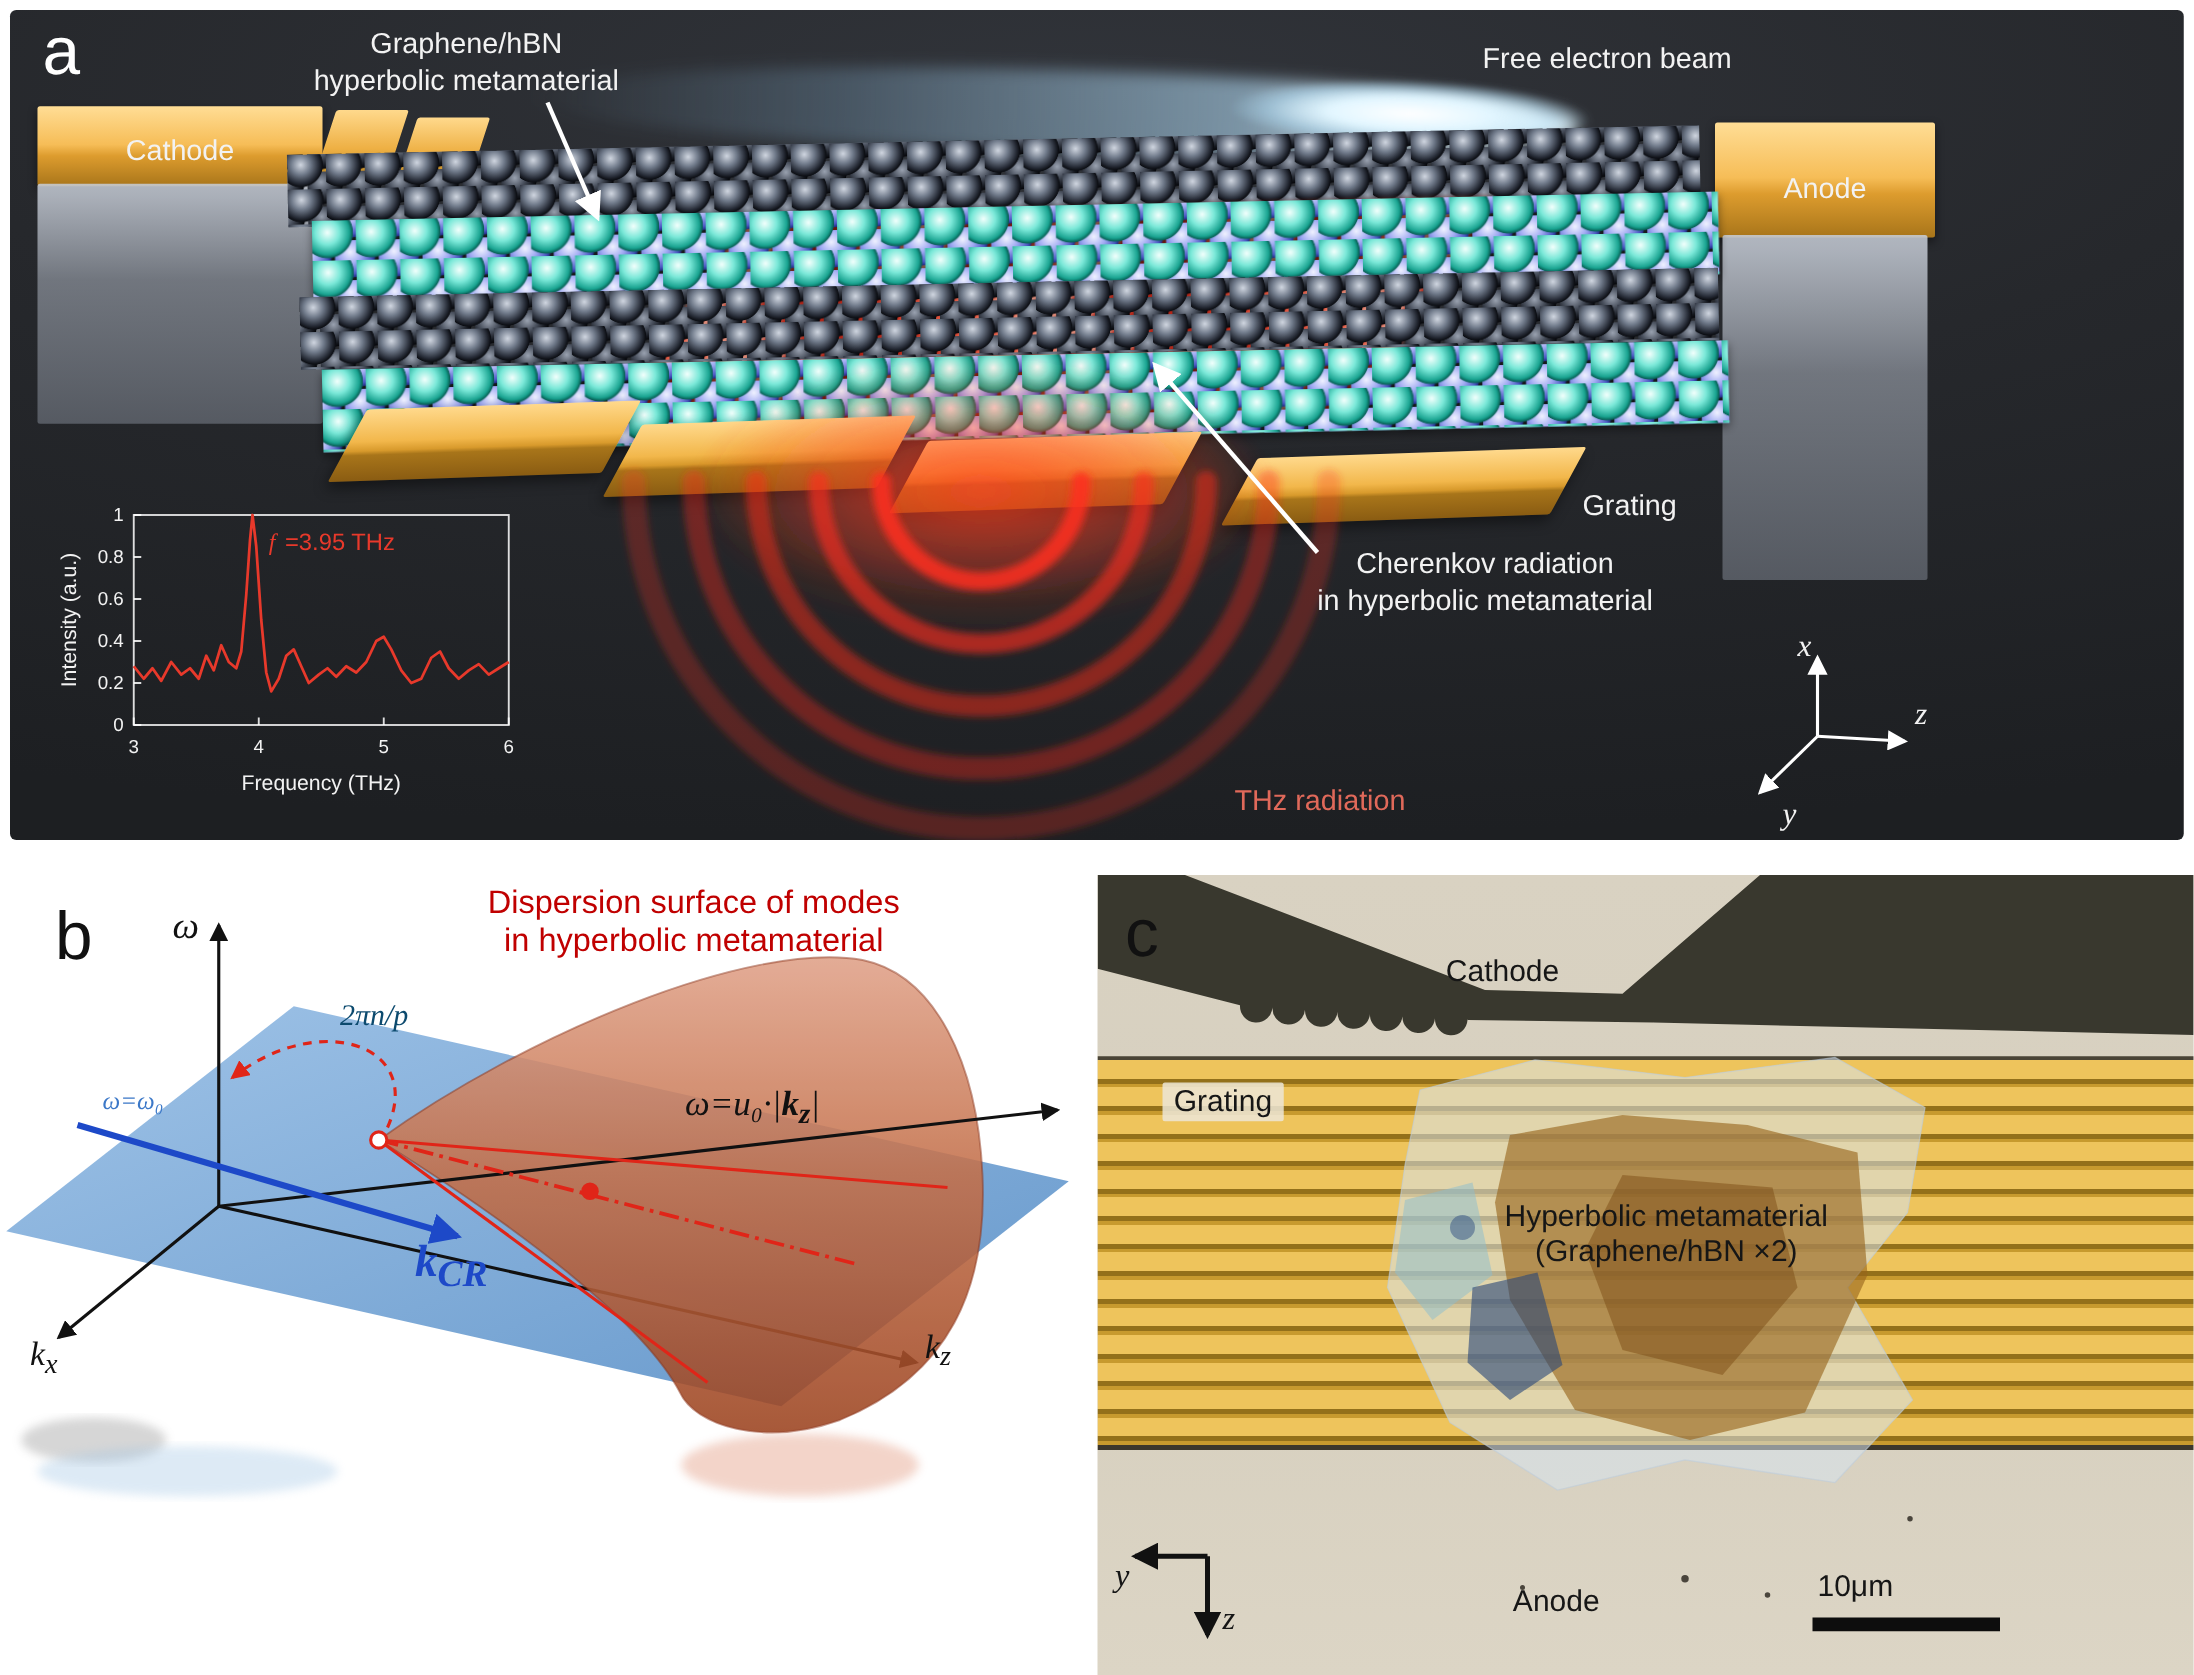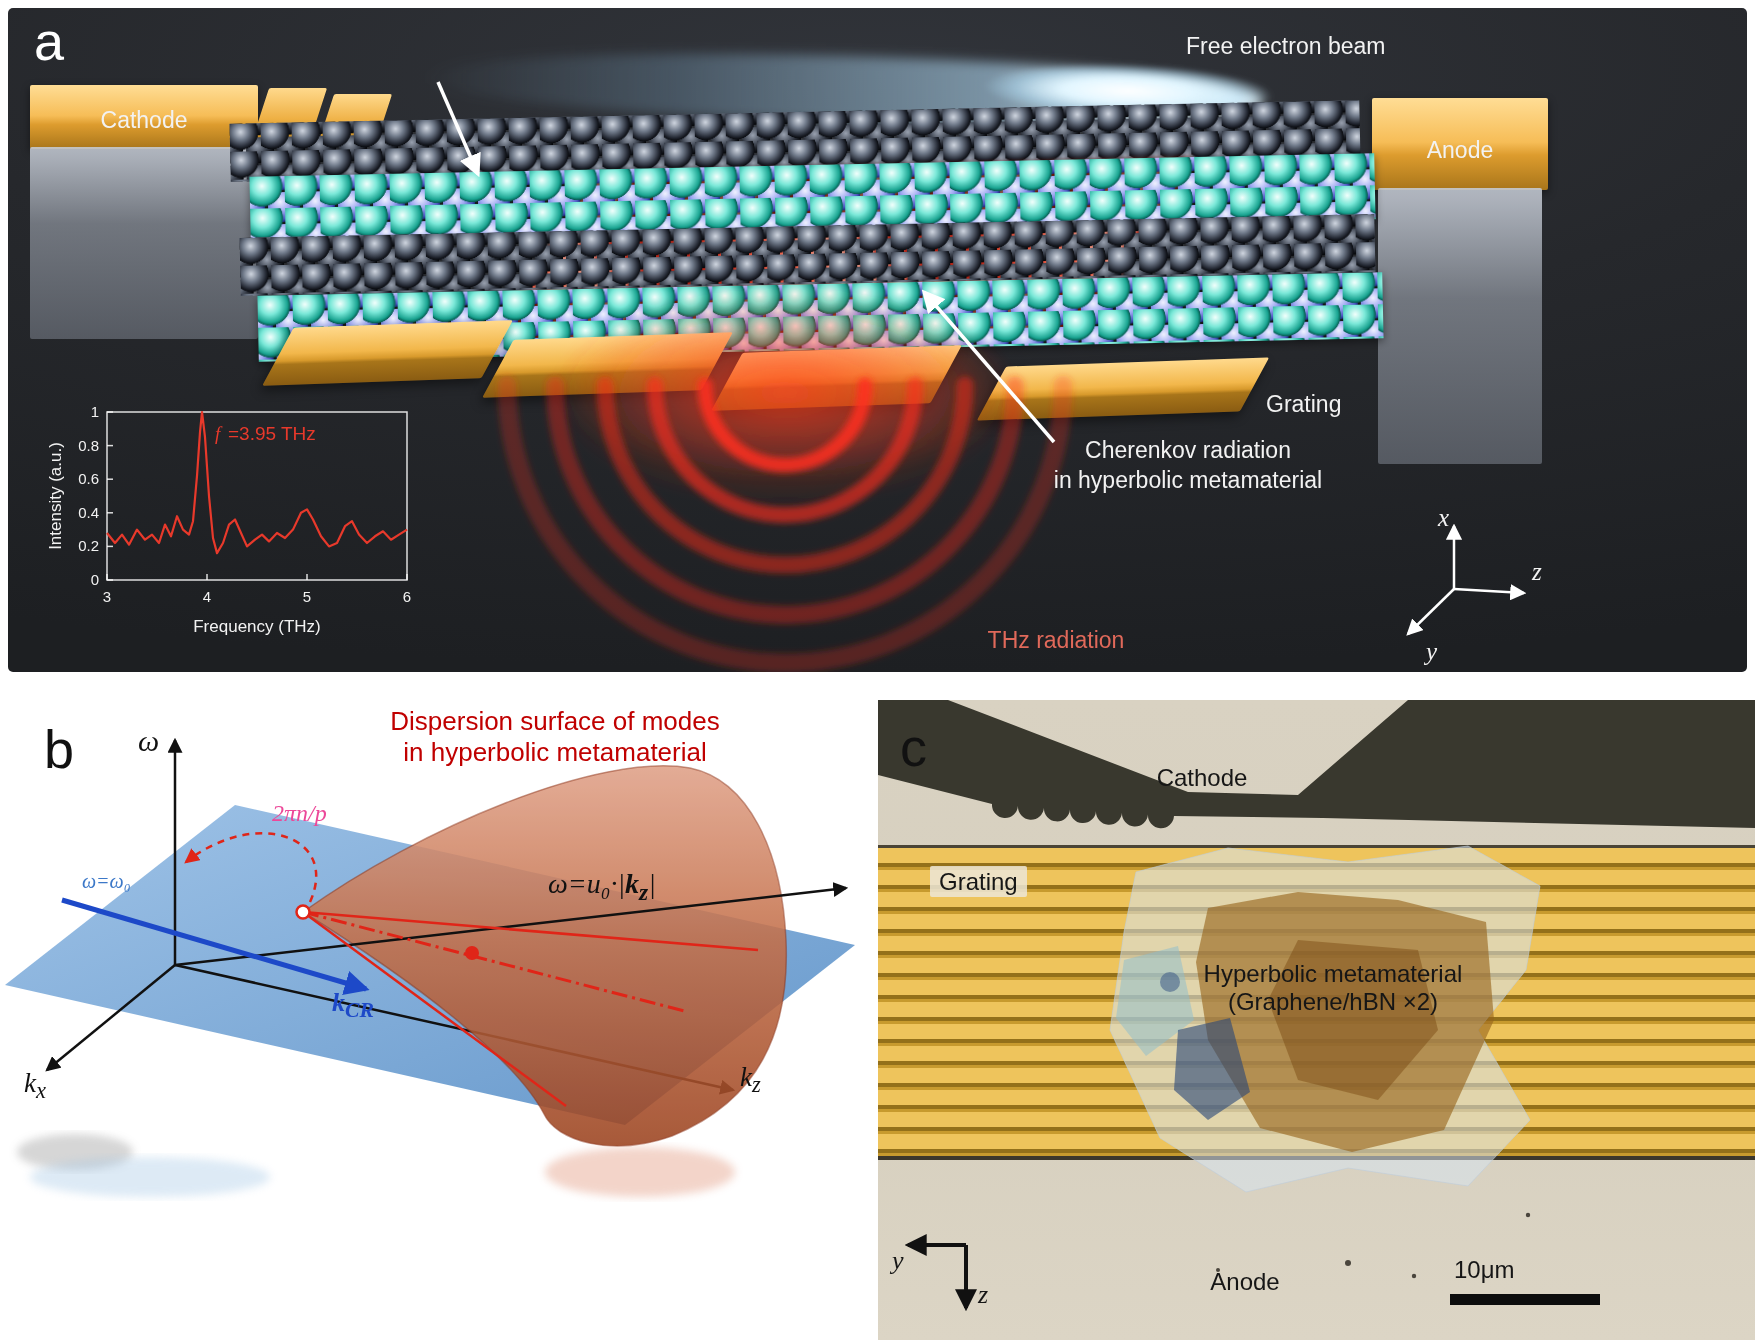--- a/index.html
+++ b/index.html
@@ -152,20 +152,22 @@
       <line x1="60" y1="81.2" x2="66" y2="81.2" stroke="rgba(255,255,255,.85)" stroke-width="1.5"></line>
       <text x="52" y="86.2" fill="#f2f2f2" font-size="15" text-anchor="end">0.6</text>
       <line x1="60" y1="47.599999999999994" x2="66" y2="47.599999999999994" stroke="rgba(255,255,255,.85)" stroke-width="1.5"></line>
       <text x="52" y="52.599999999999994" fill="#f2f2f2" font-size="15" text-anchor="end">0.8</text>
       <line x1="60" y1="14" x2="66" y2="14" stroke="rgba(255,255,255,.85)" stroke-width="1.5"></line>
       <text x="52" y="19" fill="#f2f2f2" font-size="15" text-anchor="end">1</text>
       <polyline points="60.0,135.0 68.0,145.0 75.0,136.6 82.0,146.7 90.0,131.6 98.0,141.7 105.0,136.6 112.0,145.0 118.0,126.6 124.0,138.3 130.0,118.2 136.0,131.6 142.0,136.6 146.0,123.2 150.0,77.8 153.0,34.2 155.0,14.0 158.0,39.2 162.0,98.0 166.0,140.0 170.0,155.1 176.0,145.0 182.0,126.6 188.0,121.5 194.0,135.0 200.0,148.4 208.0,141.7 215.0,136.6 222.0,143.4 230.0,135.0 238.0,140.0 246.0,131.6 254.0,114.8 260.0,111.4 266.0,121.5 274.0,138.3 282.0,148.4 290.0,145.0 298.0,128.2 305.0,123.2 312.0,136.6 320.0,145.0 328.0,138.3 336.0,133.3 344.0,141.7 352.0,136.6 360.0,131.6" fill="none" stroke="#e8392b" stroke-width="2.2" stroke-linejoin="round"></polyline>
     </svg>
 
   <div class="panel-letter" style="left:26px;top:2px">a</div>
+  <div class="lbl center" style="left:205px;top:12px;width:320px">Graphene/hBN
+hyperbolic metamaterial</div>
   <div class="lbl" style="left:1178px;top:24px">Free electron beam</div>
   <div class="lbl center" style="left:22px;top:98px;width:228px">Cathode</div>
   <div class="lbl center" style="left:1364px;top:128px;width:176px">Anode</div>
   <div class="lbl" style="left:1258px;top:382px">Grating</div>
   <div class="lbl center" style="left:1005px;top:428px;width:350px">Cherenkov radiation
 in hyperbolic metamaterial</div>
   <div class="lbl center" style="left:928px;top:618px;width:240px;color:#e0695a">THz radiation</div>
   <div class="lbl math" style="left:1430px;top:494px;font-size:25px">x</div>
   <div class="lbl math" style="left:1524px;top:548px;font-size:25px">z</div>
   <div class="lbl math" style="left:1418px;top:628px;font-size:25px">y</div>
@@ -224,31 +226,31 @@
 
     <circle cx="303" cy="212" r="6.5" fill="#fff" stroke="#e02518" stroke-width="2.5"></circle>
     <circle cx="472" cy="253" r="7" fill="#e02518"></circle>
   </svg>
 
   <div class="panel-letter" style="color:#111;left:44px;top:18px">b</div>
   <div class="plbl center" style="left:330px;top:6px;width:450px;font-size:26px;color:#c00000">Dispersion surface of modes
 in hyperbolic metamaterial</div>
   <div class="plbl math" style="left:138px;top:24px;font-size:30px">ω</div>
   <div class="plbl math" style="left:82px;top:170px;font-size:20px;color:#3c78c8">ω=ω₀</div>
-  <div class="plbl math" style="left:272px;top:100px;font-size:24px;color:#ec4899">2πn/p</div>
+  <div class="plbl math" style="left:272px;top:100px;font-size:24px;color:#0c4a6e">2πn/p</div>
   <div class="plbl math" style="left:548px;top:168px;font-size:28px">
     <span>ω=u₀·|</span><b>k</b><sub><b>z</b></sub><span>|</span>
   </div>
   <div class="plbl math" style="left:24px;top:368px;font-size:27px">
     <span>k</span><sub>x</sub>
   </div>
   <div class="plbl math" style="left:740px;top:362px;font-size:27px">
     <span>k</span><sub>z</sub>
   </div>
-  <div class="plbl math" style="left:332px;top:288px;font-size:26px;color:#1d49c8;font-weight:bold">
+  <div class="plbl math" style="left:332px;top:288px;font-size:36px;color:#1d49c8;font-weight:bold">
     <span>k</span><sub>CR</sub>
   </div>
 </section>
 
 <section id="panel-c">
   <div id="stripes"></div>
 
   <svg width="877" height="640" viewBox="0 0 877 640" class="abs" style="left:0;top:0">
     <defs>
       <marker id="mck" viewBox="0 0 10 10" refX="8.5" refY="5" markerWidth="5.5" markerHeight="5.5" orient="auto">

